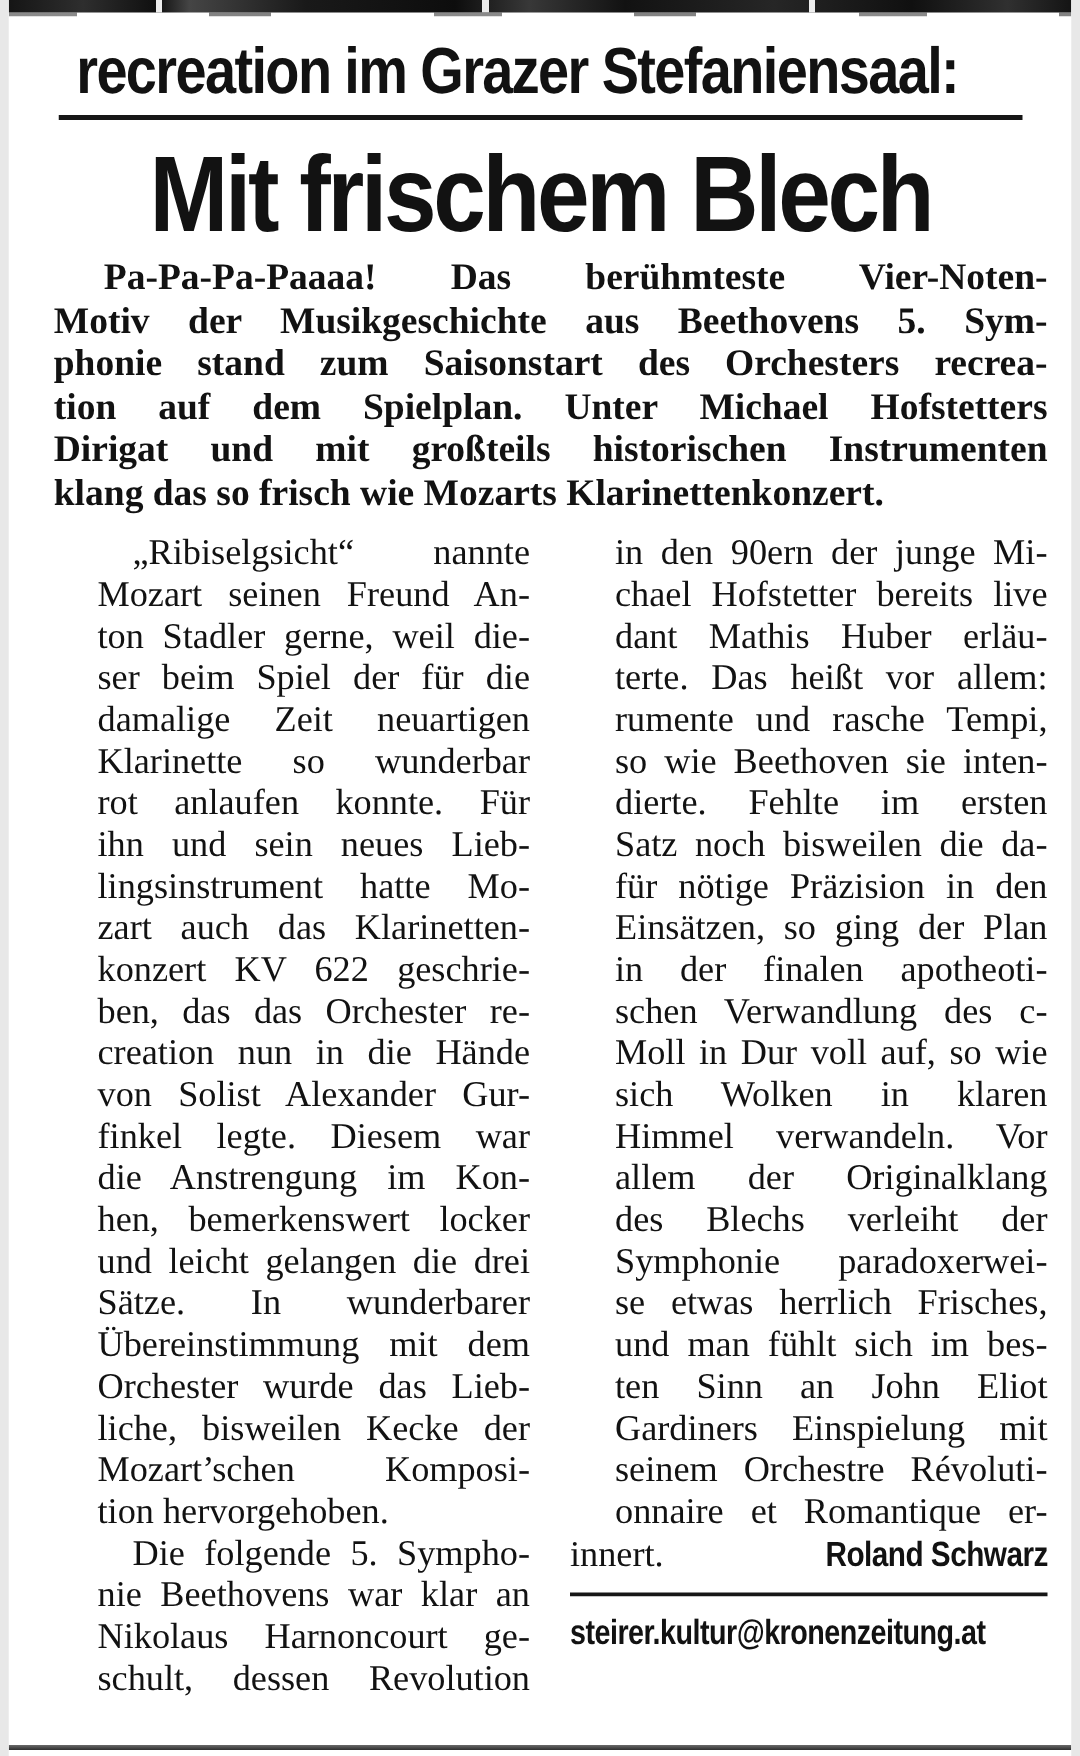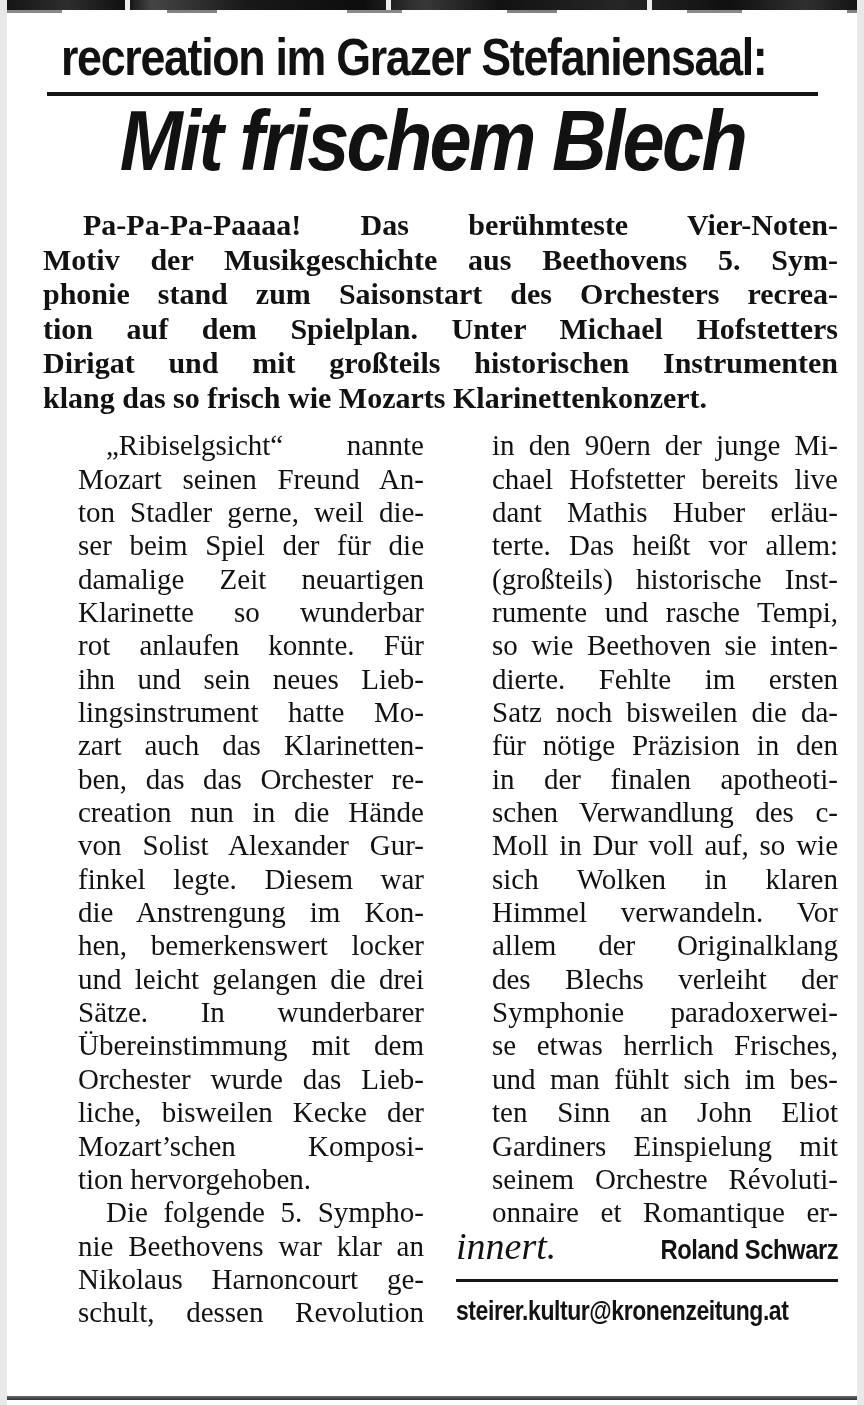--- a/index.html
+++ b/index.html
@@ -23,44 +23,44 @@
     margin:30px 39px 0 40px;
     border-bottom:4px solid #161616;
     padding-bottom:7px;
   }
   .kicker-text{
     display:inline-block;white-space:nowrap;margin-left:14px;
     font-family:"Liberation Sans",sans-serif;font-weight:700;
     font-size:52px;line-height:1.05;letter-spacing:-1.5px;
     transform:scaleX(.86);transform-origin:0 50%;
   }
-  .headline-block{text-align:center;margin-top:4px;font-style:italic;}
+  .headline-block{text-align:center;margin-top:20px;}
   .headline-text{
     display:inline-block;white-space:nowrap;
     font-family:"Liberation Sans",sans-serif;font-weight:700;
     font-size:86px;line-height:.95;letter-spacing:-3px;
     transform:scaleX(.88);transform-origin:50% 50%;
   }
-  .lede{margin:27px 19px 0 36px;}
+  .lede{margin:8px 19px 0 36px;}
   .lede .line{
     font-weight:700;font-size:30px;line-height:34.5px;
     text-align:justify;text-align-last:justify;
   }
   .lede .line.indent{text-indent:40px;}
   .lede .line.last{text-align-last:left;}
   .columns{display:flex;gap:32px;margin:14px 19px 0 35px;}
   .col{flex:1;min-width:0;}
   .col .line{
     font-size:29px;line-height:33.35px;
     text-align:justify;text-align-last:justify;margin-left:36px;
   }
   .col .line.indent{text-indent:28px;}
   .col .line.last{text-align-last:left;}
   .byline{display:flex;justify-content:space-between;align-items:baseline;line-height:33.35px;}
-  .byline-pre{font-size:38px;font-style:italic;}
+  .byline-pre{font-size:29px;}
   .byline-author{
     white-space:nowrap;
     font-family:"Liberation Sans",sans-serif;font-weight:700;font-size:28px;letter-spacing:-.5px;
     transform:scaleX(.85);transform-origin:100% 50%;
   }
   .contact-rule{margin:13px 0 0 0;border:none;border-top:3px solid #161616;}
   .contact-email{
     display:inline-block;white-space:nowrap;margin-top:13px;
     font-family:"Liberation Sans",sans-serif;font-weight:700;font-size:28px;letter-spacing:-.5px;
     transform:scaleX(.82);transform-origin:0 50%;
@@ -102,20 +102,21 @@
           <div class="line indent">„Ribiselgsicht“ nannte</div>
           <div class="line">Mozart seinen Freund An-</div>
           <div class="line">ton Stadler gerne, weil die-</div>
           <div class="line">ser beim Spiel der für die</div>
           <div class="line">damalige Zeit neuartigen</div>
           <div class="line">Klarinette so wunderbar</div>
           <div class="line">rot anlaufen konnte. Für</div>
           <div class="line">ihn und sein neues Lieb-</div>
           <div class="line">lingsinstrument hatte Mo-</div>
           <div class="line">zart auch das Klarinetten-</div>
+          <div class="line">konzert KV 622 geschrie-</div>
           <div class="line">ben, das das Orchester re-</div>
           <div class="line">creation nun in die Hände</div>
           <div class="line">von Solist Alexander Gur-</div>
           <div class="line">finkel legte. Diesem war</div>
           <div class="line">die Anstrengung im Kon-</div>
           <div class="line">hen, bemerkenswert locker</div>
           <div class="line">und leicht gelangen die drei</div>
           <div class="line">Sätze. In wunderbarer</div>
           <div class="line">Übereinstimmung mit dem</div>
           <div class="line">Orchester wurde das Lieb-</div>
@@ -128,26 +129,26 @@
           <div class="line">schult, dessen Revolution</div>
         </div>
     </div>
 
     <div class="col">
       <div>
           <div class="line">in den 90ern der junge Mi-</div>
           <div class="line">chael Hofstetter bereits live</div>
           <div class="line">dant Mathis Huber erläu-</div>
           <div class="line">terte. Das heißt vor allem:</div>
-          <div class="line">(großteils) historische Inst-</div>
           <div class="line">rumente und rasche Tempi,</div>
           <div class="line">so wie Beethoven sie inten-</div>
           <div class="line">dierte. Fehlte im ersten</div>
           <div class="line">Satz noch bisweilen die da-</div>
           <div class="line">für nötige Präzision in den</div>
+          <div class="line">Einsätzen, so ging der Plan</div>
           <div class="line">in der finalen apotheoti-</div>
           <div class="line">schen Verwandlung des c-</div>
           <div class="line">Moll in Dur voll auf, so wie</div>
           <div class="line">sich Wolken in klaren</div>
           <div class="line">Himmel verwandeln. Vor</div>
           <div class="line">allem der Originalklang</div>
           <div class="line">des Blechs verleiht der</div>
           <div class="line">Symphonie paradoxerwei-</div>
           <div class="line">se etwas herrlich Frisches,</div>
           <div class="line">und man fühlt sich im bes-</div>

